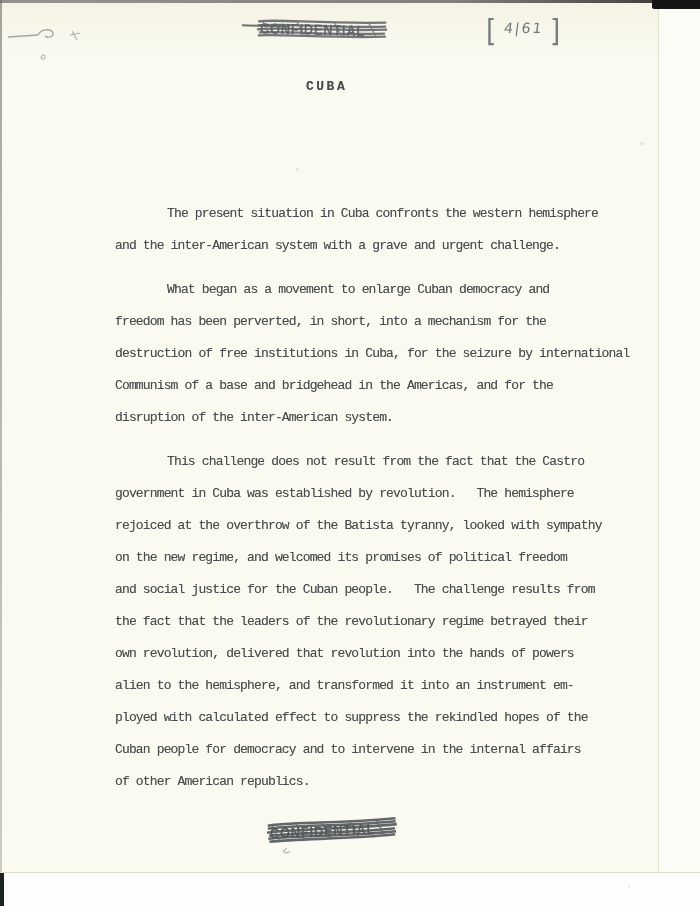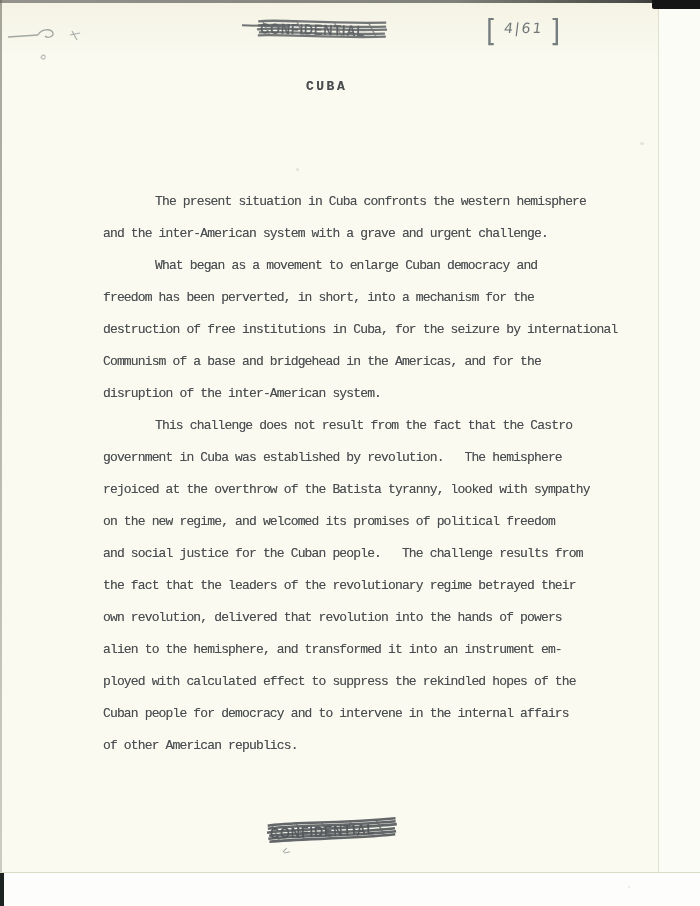--- a/index.html
+++ b/index.html
@@ -53,21 +53,21 @@
   .doc-title {
     position:absolute; left:296px; top:79px;
     font-size:13px; font-weight:bold; letter-spacing:2.5px;
     color:#4a4d4f; text-shadow:0 0 0.5px rgba(74,77,79,0.55);margin-left:10px;
   }
   .body-text {
     position:absolute; left:103px; top:186px; width:540px;
     font-size:13px; line-height:32px; letter-spacing:-0.85px;
     color:#4b4e50; text-shadow:0 0 0.5px rgba(75,78,80,0.5);
   }
-  .para { margin:0; white-space:pre; text-indent:52px; }
+  .para { margin:12px; white-space:pre; text-indent:52px; }
 
   
   .stamp {
     position:absolute; width:132px; height:27px;
   }
   .stamp-top    { left:256px; top:16px;  transform:rotate(1.5deg); }
   .stamp-bottom { left:266px; top:817px; transform:rotate(-2.5deg); }
   .stamp-text {
     position:absolute; left:4px; top:5px;
     font-family:"Liberation Sans", sans-serif;

